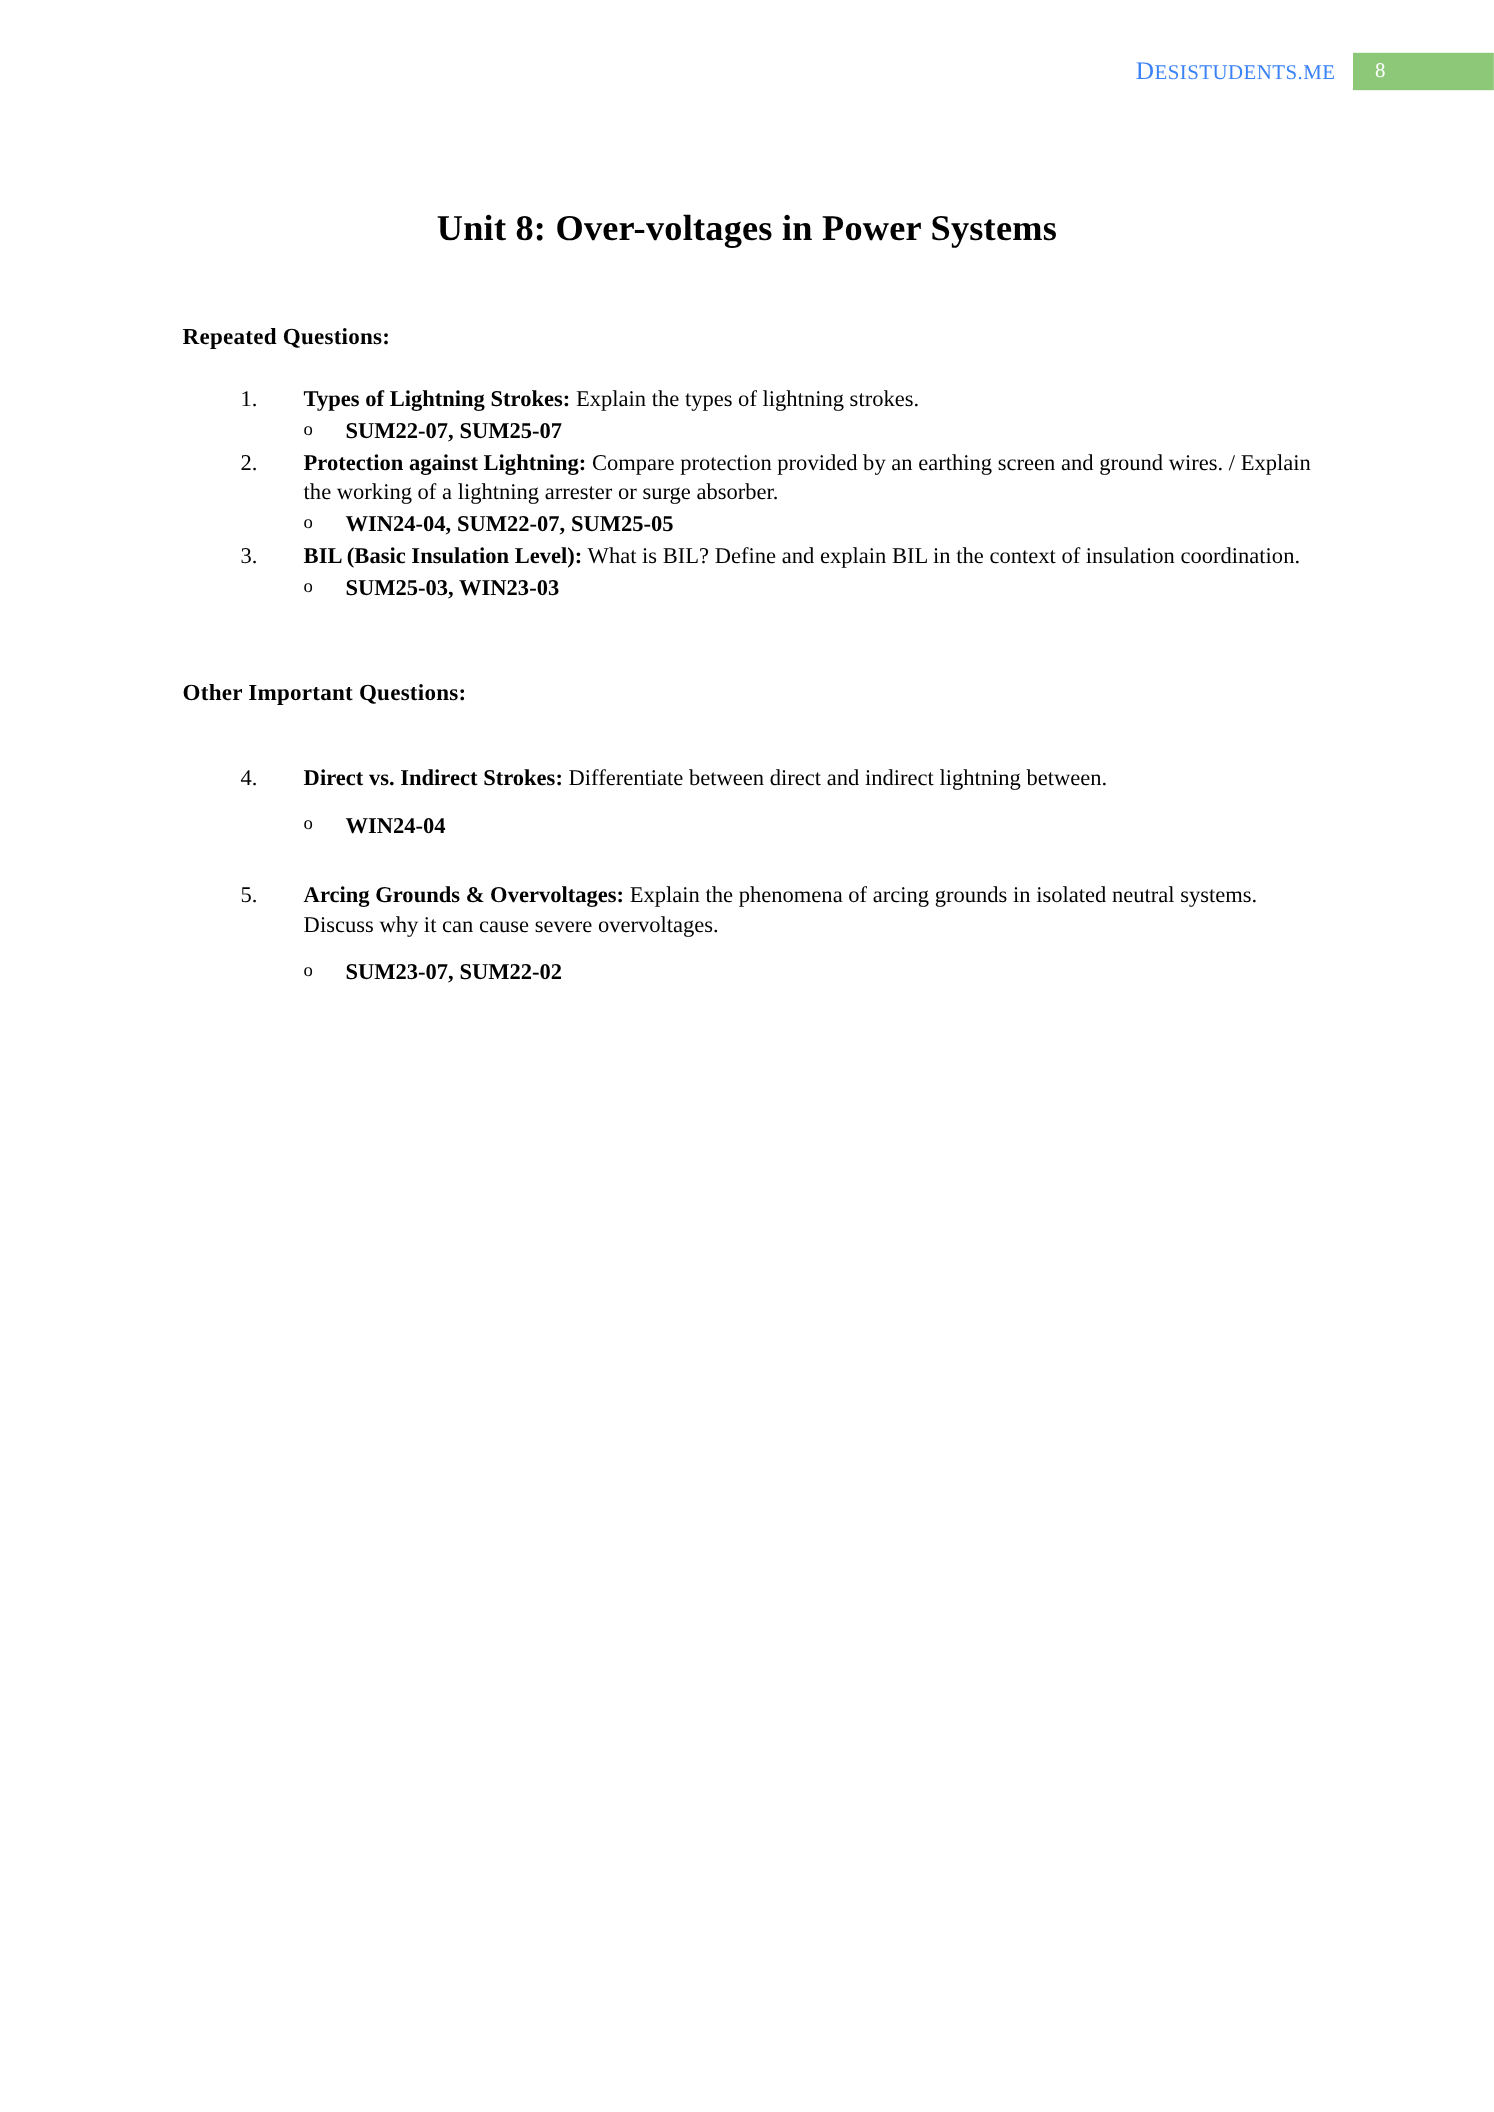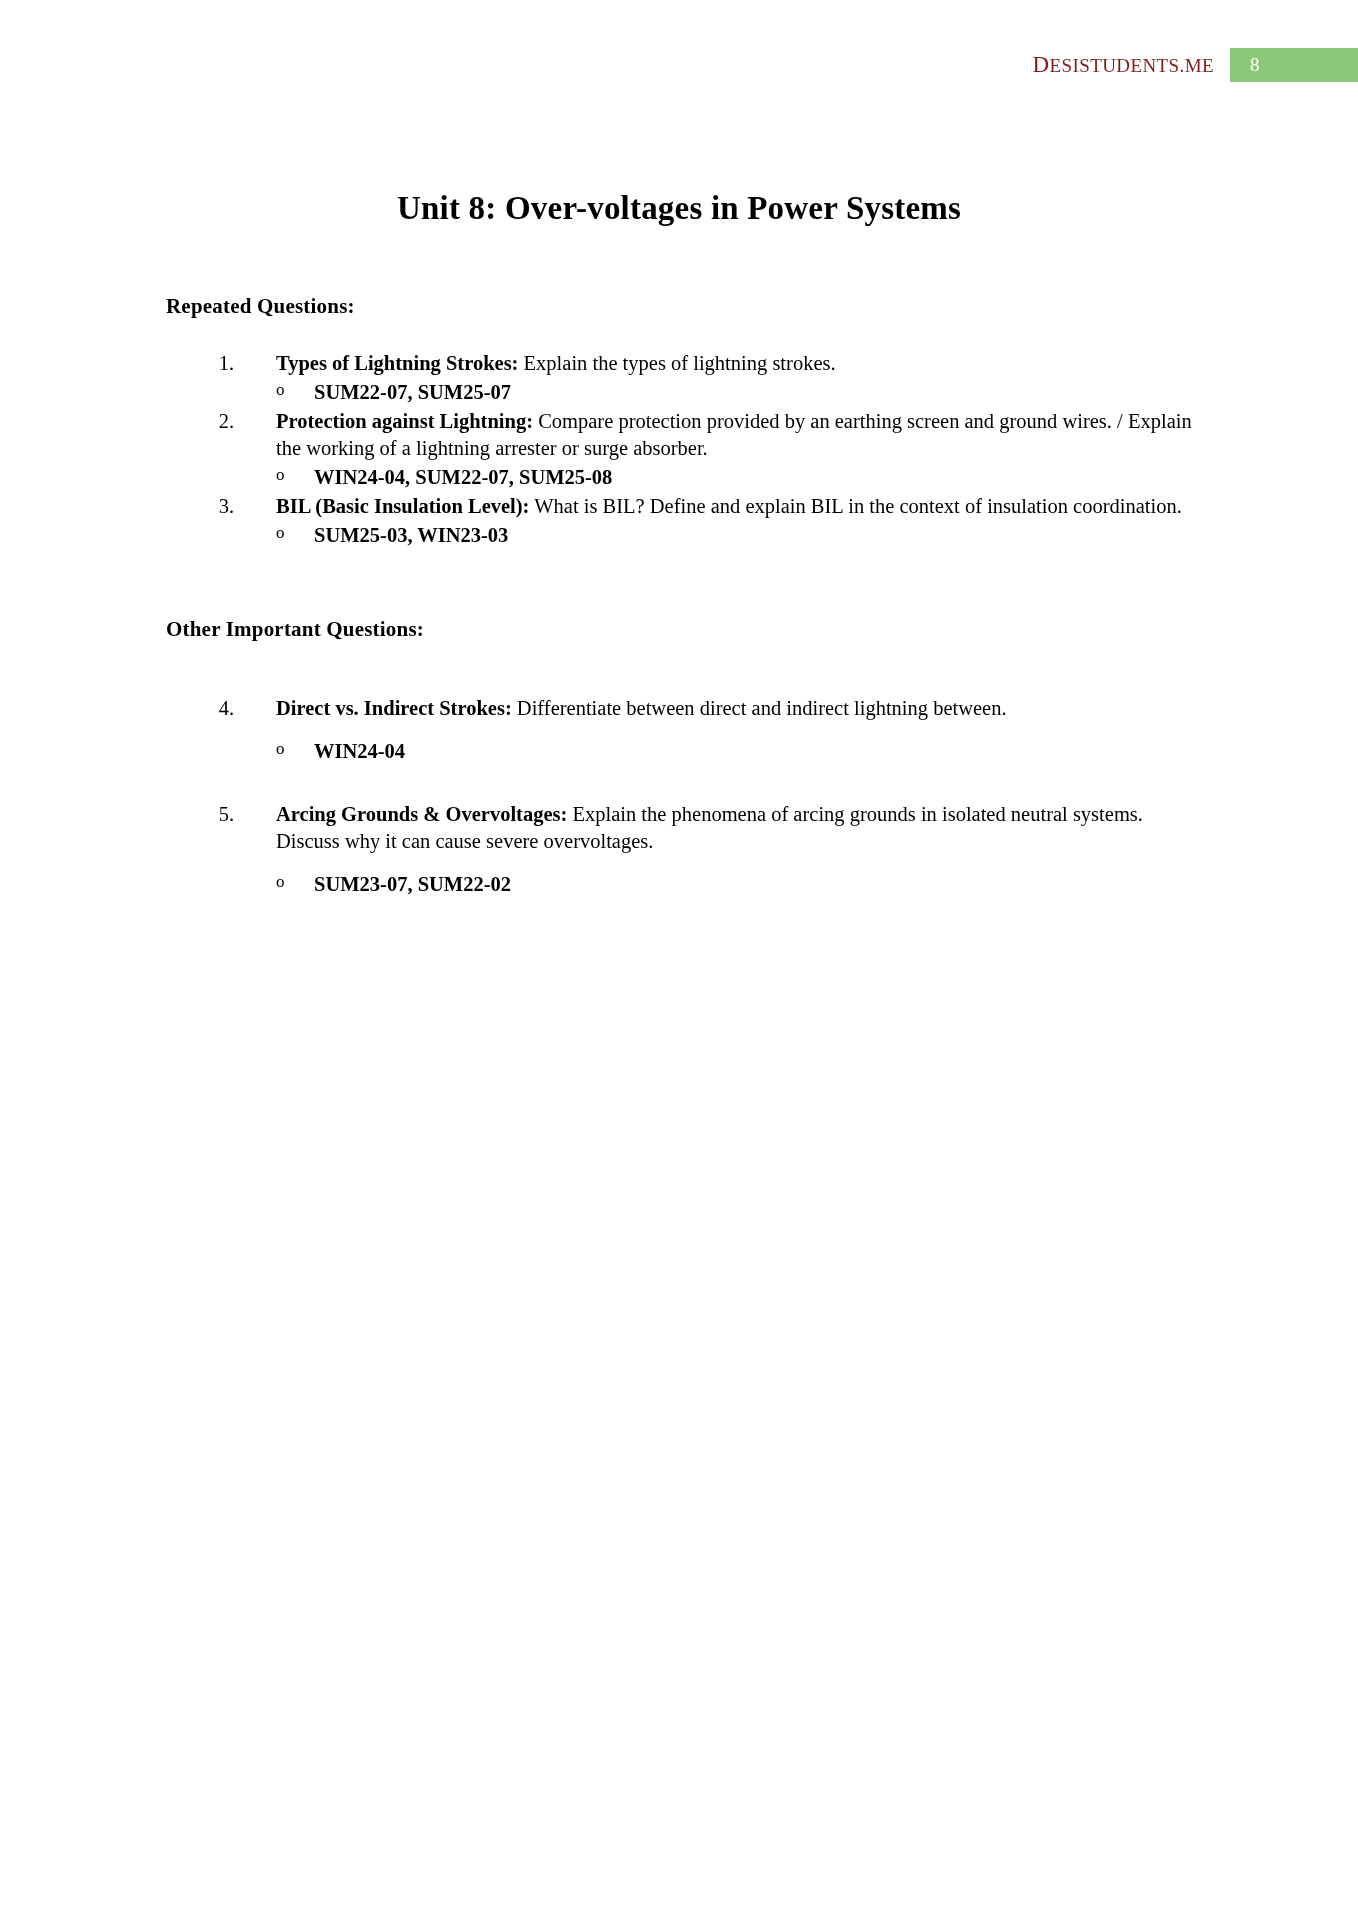--- a/index.html
+++ b/index.html
@@ -28,21 +28,21 @@
     position: absolute;
     right: 0;
     top: 48px;
     display: flex;
     align-items: center;
   }
   .site-name {
     font-family: "Liberation Serif", serif;
     font-size: 19px;
     letter-spacing: 0.4px;
-    color: #7f1d1d;
+    color: #3b82f6;
     padding-right: 16px;
     white-space: nowrap;
   }
   .site-name .cap {
     font-size: 23px;
   }
   .page-number-band {
     background: #8cc878;
     width: 128px;
     height: 34px;
@@ -166,21 +166,21 @@
       <span class="bullet">o</span>
       <span>SUM22-07, SUM25-07</span>
     </div>
 
     <div class="qitem">
       <span class="num">2.</span>
       <span class="qtext"><b>Protection against Lightning:</b><span> Compare protection provided by an earthing screen and ground wires. / Explain the working of a lightning arrester or surge absorber.</span></span>
     </div>
     <div class="subitem">
       <span class="bullet">o</span>
-      <span>WIN24-04, SUM22-07, SUM25-08</span>
+      <span>WIN24-04, SUM22-07, SUM25-05</span>
     </div>
 
     <div class="qitem">
       <span class="num">3.</span>
       <span class="qtext"><b>BIL (Basic Insulation Level):</b><span> What is BIL? Define and explain BIL in the context of insulation coordination.</span></span>
     </div>
     <div class="subitem">
       <span class="bullet">o</span>
       <span>SUM25-03, WIN23-03</span>
     </div>

